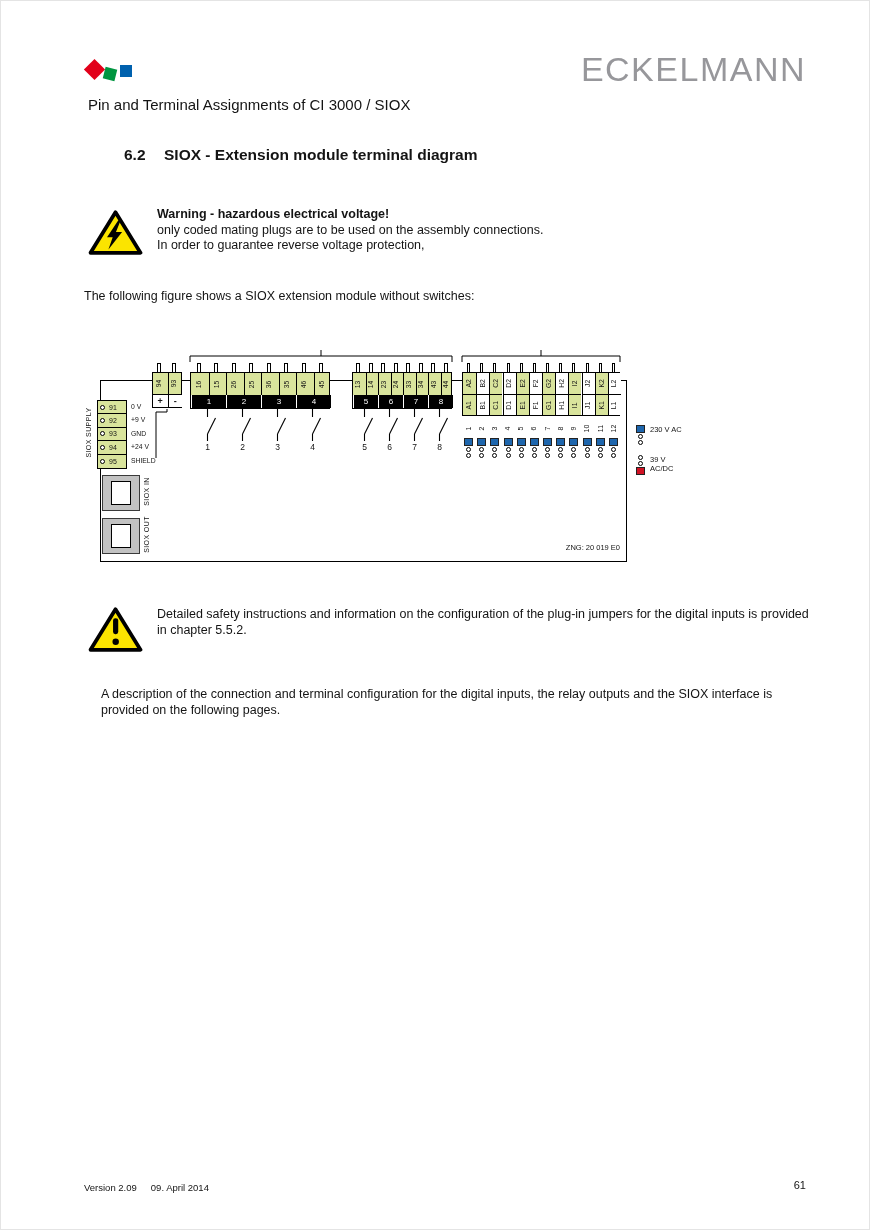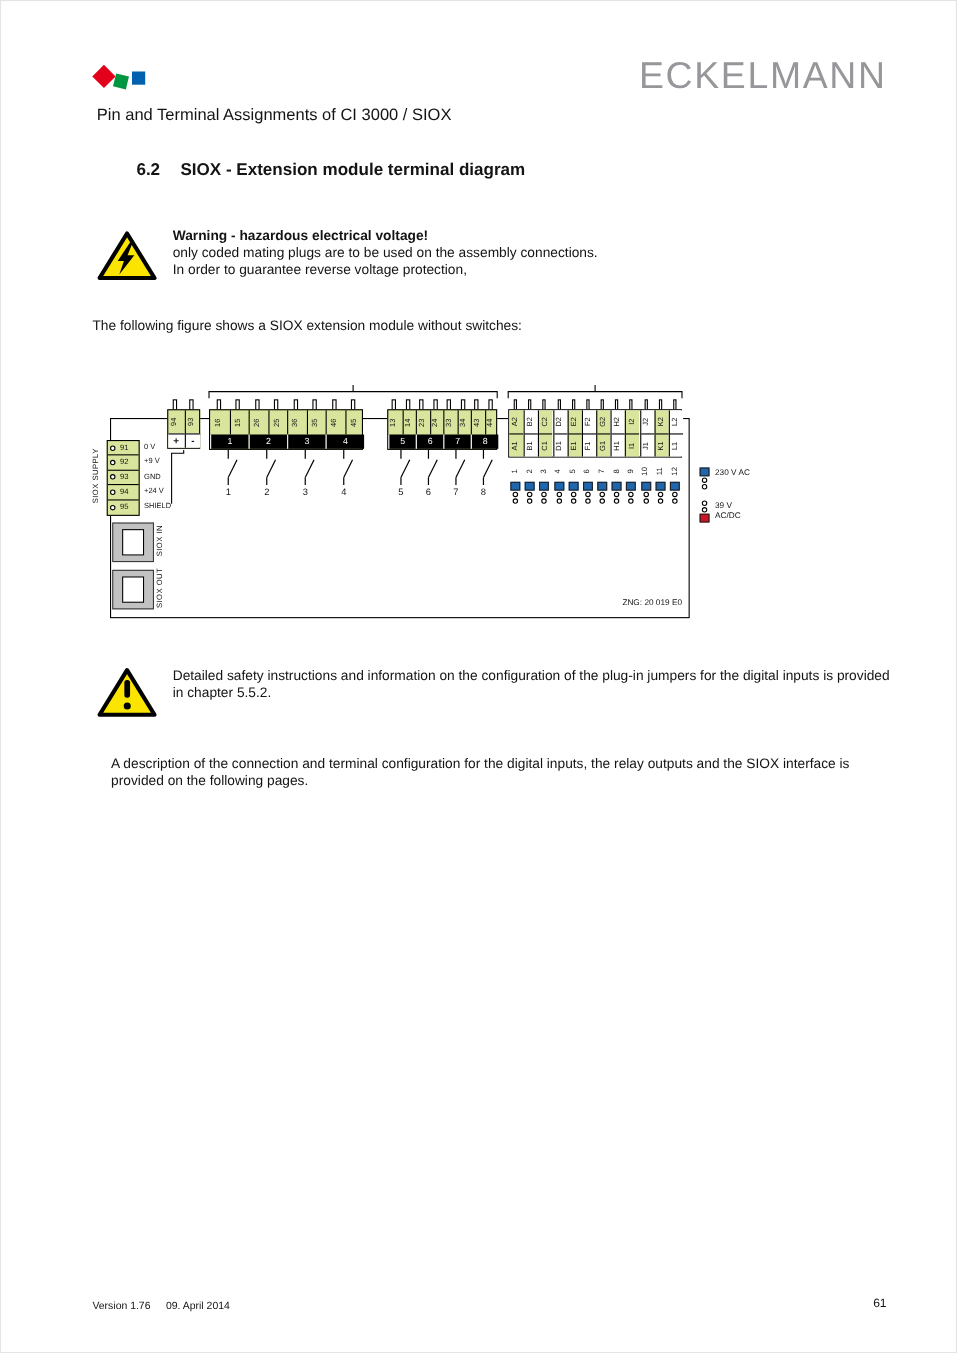--- a/index.html
+++ b/index.html
@@ -538,15 +538,15 @@
     <path class="wtri" d="M29 4.5 L55.5 47.5 L2.5 47.5 Z"></path>
     <rect x="26.4" y="14" width="5.5" height="17" rx="2.5" fill="#000"></rect>
     <circle cx="29.2" cy="39" r="3.4" fill="#000"></circle>
   </svg>
   <div class="wtext">Detailed safety instructions and information on the configuration of the plug-in jumpers for the digital inputs is provided in chapter  5.5.2.</div>
 </div>
 
 <p class="bodytext">A description of the connection and terminal configuration for the digital inputs, the relay outputs and the SIOX interface is provided on the following pages.</p>
 
 <div class="version">
-  <span>Version 1.76</span><span class="date">09. April 2014</span>
+  <span>Version 2.09</span><span class="date">09. April 2014</span>
 </div>
 <div class="pagenum">61</div>
 
 </body></html>

